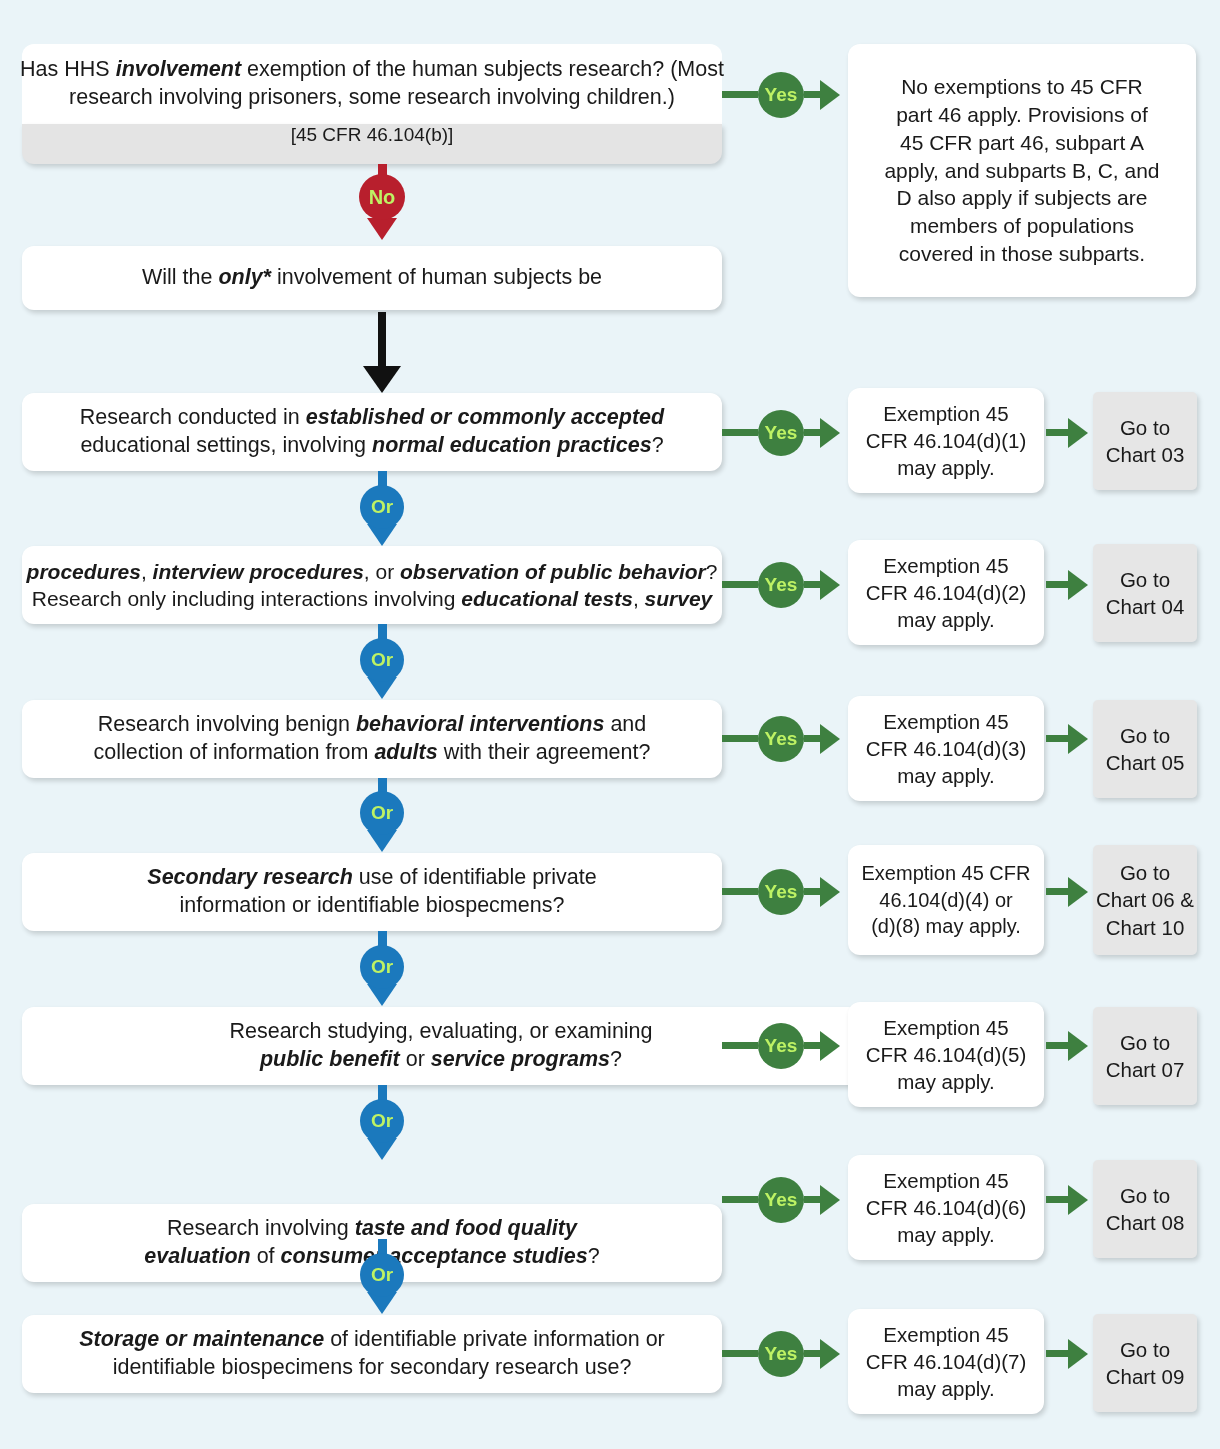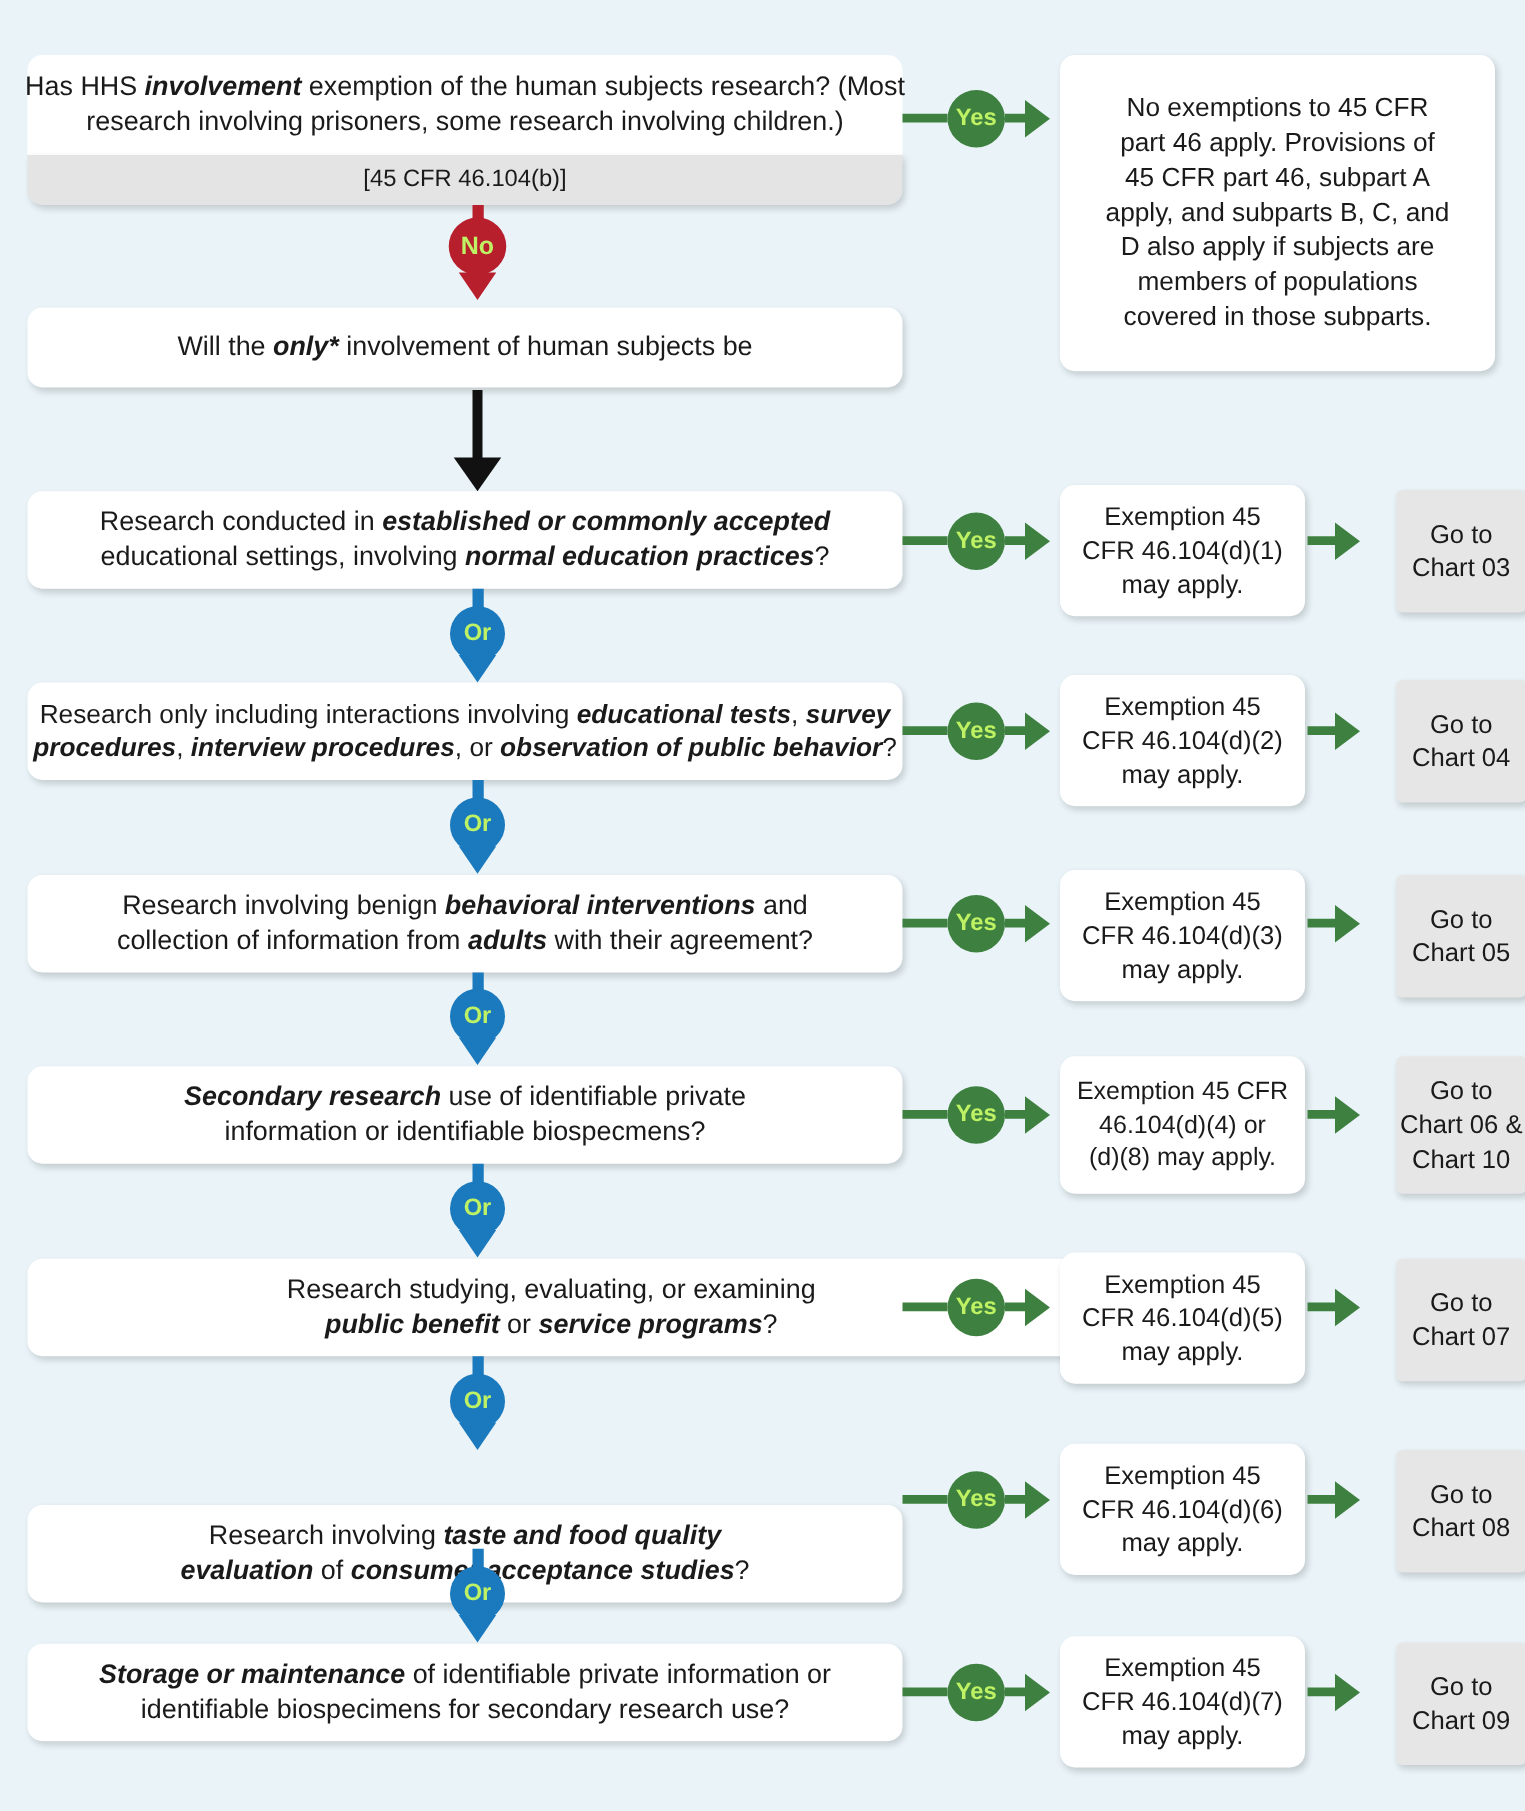--- a/index.html
+++ b/index.html
@@ -41,21 +41,21 @@
   .qbox b { font-weight: bold; font-style: italic; }
 
   .citebar {
     position: absolute;
     background: #e4e4e4;
     border-bottom-left-radius: 12px;
     border-bottom-right-radius: 12px;
     box-shadow: 2px 3px 5px rgba(0,0,0,0.16);
     box-sizing: border-box;
     display: flex;
-    align-items: center;
+    align-items: flex-start;
     justify-content: center;
     font-size: 19px;
     text-align: center;
   }
 
   .resultbox {
     position: absolute;
     background: #ffffff;
     border-radius: 12px;
     box-shadow: 2px 3px 5px rgba(0,0,0,0.16);
@@ -78,21 +78,20 @@
     box-shadow: 2px 3px 5px rgba(0,0,0,0.16);
     box-sizing: border-box;
     display: flex;
     flex-direction: column;
     justify-content: center;
     align-items: center;
     text-align: center;
     font-size: 20.5px;
     line-height: 1.34;
     padding: 4px 4px;
-    margin-left: 24px;
   }
   .gotobox .line { display: block; white-space: nowrap; }
 
   
   .badge {
     position: absolute;
     border-radius: 50%;
     display: flex;
     align-items: center;
     justify-content: center;
@@ -237,24 +236,24 @@
 
   <div class="stem stem-blue" style="left:378px; top:471px; height:18px;"></div>
   <div class="badge badge-or" style="left:360px; top:485px;">
     <span>Or</span>
   </div>
   <div class="stem stem-blue" style="left:378px; top:521px; height:8px;"></div>
   <div class="tail-down tail-blue" style="left:367px; top:524px;"></div>
 
   <div class="qbox" style="left:22px; top:546px; width:700px; height:78px; font-size:21px;">
     <span class="line">
+      <b>procedures</b><span>, </span><b>interview procedures</b><span>, or </span><b>observation of public behavior</b><span>?</span>
+    </span>
+    <span class="line">
       <span>Research only including interactions involving </span><b>educational tests</b><span>, </span><b>survey</b>
-    </span>
-    <span class="line">
-      <b>procedures</b><span>, </span><b>interview procedures</b><span>, or </span><b>observation of public behavior</b><span>?</span>
     </span>
   </div>
   <div class="hline" style="left:722px; top:581px; width:36px;"></div>
   <div class="badge badge-yes" style="left:758px; top:562px;">
     <span>Yes</span>
   </div>
   <div class="hline" style="left:804px; top:581px; width:18px;"></div>
   <div class="harrow" style="left:820px; top:570px;"></div>
   <div class="resultbox" style="left:848px; top:540px; width:196px; height:105px;">
     <span class="line">Exemption 45</span>

